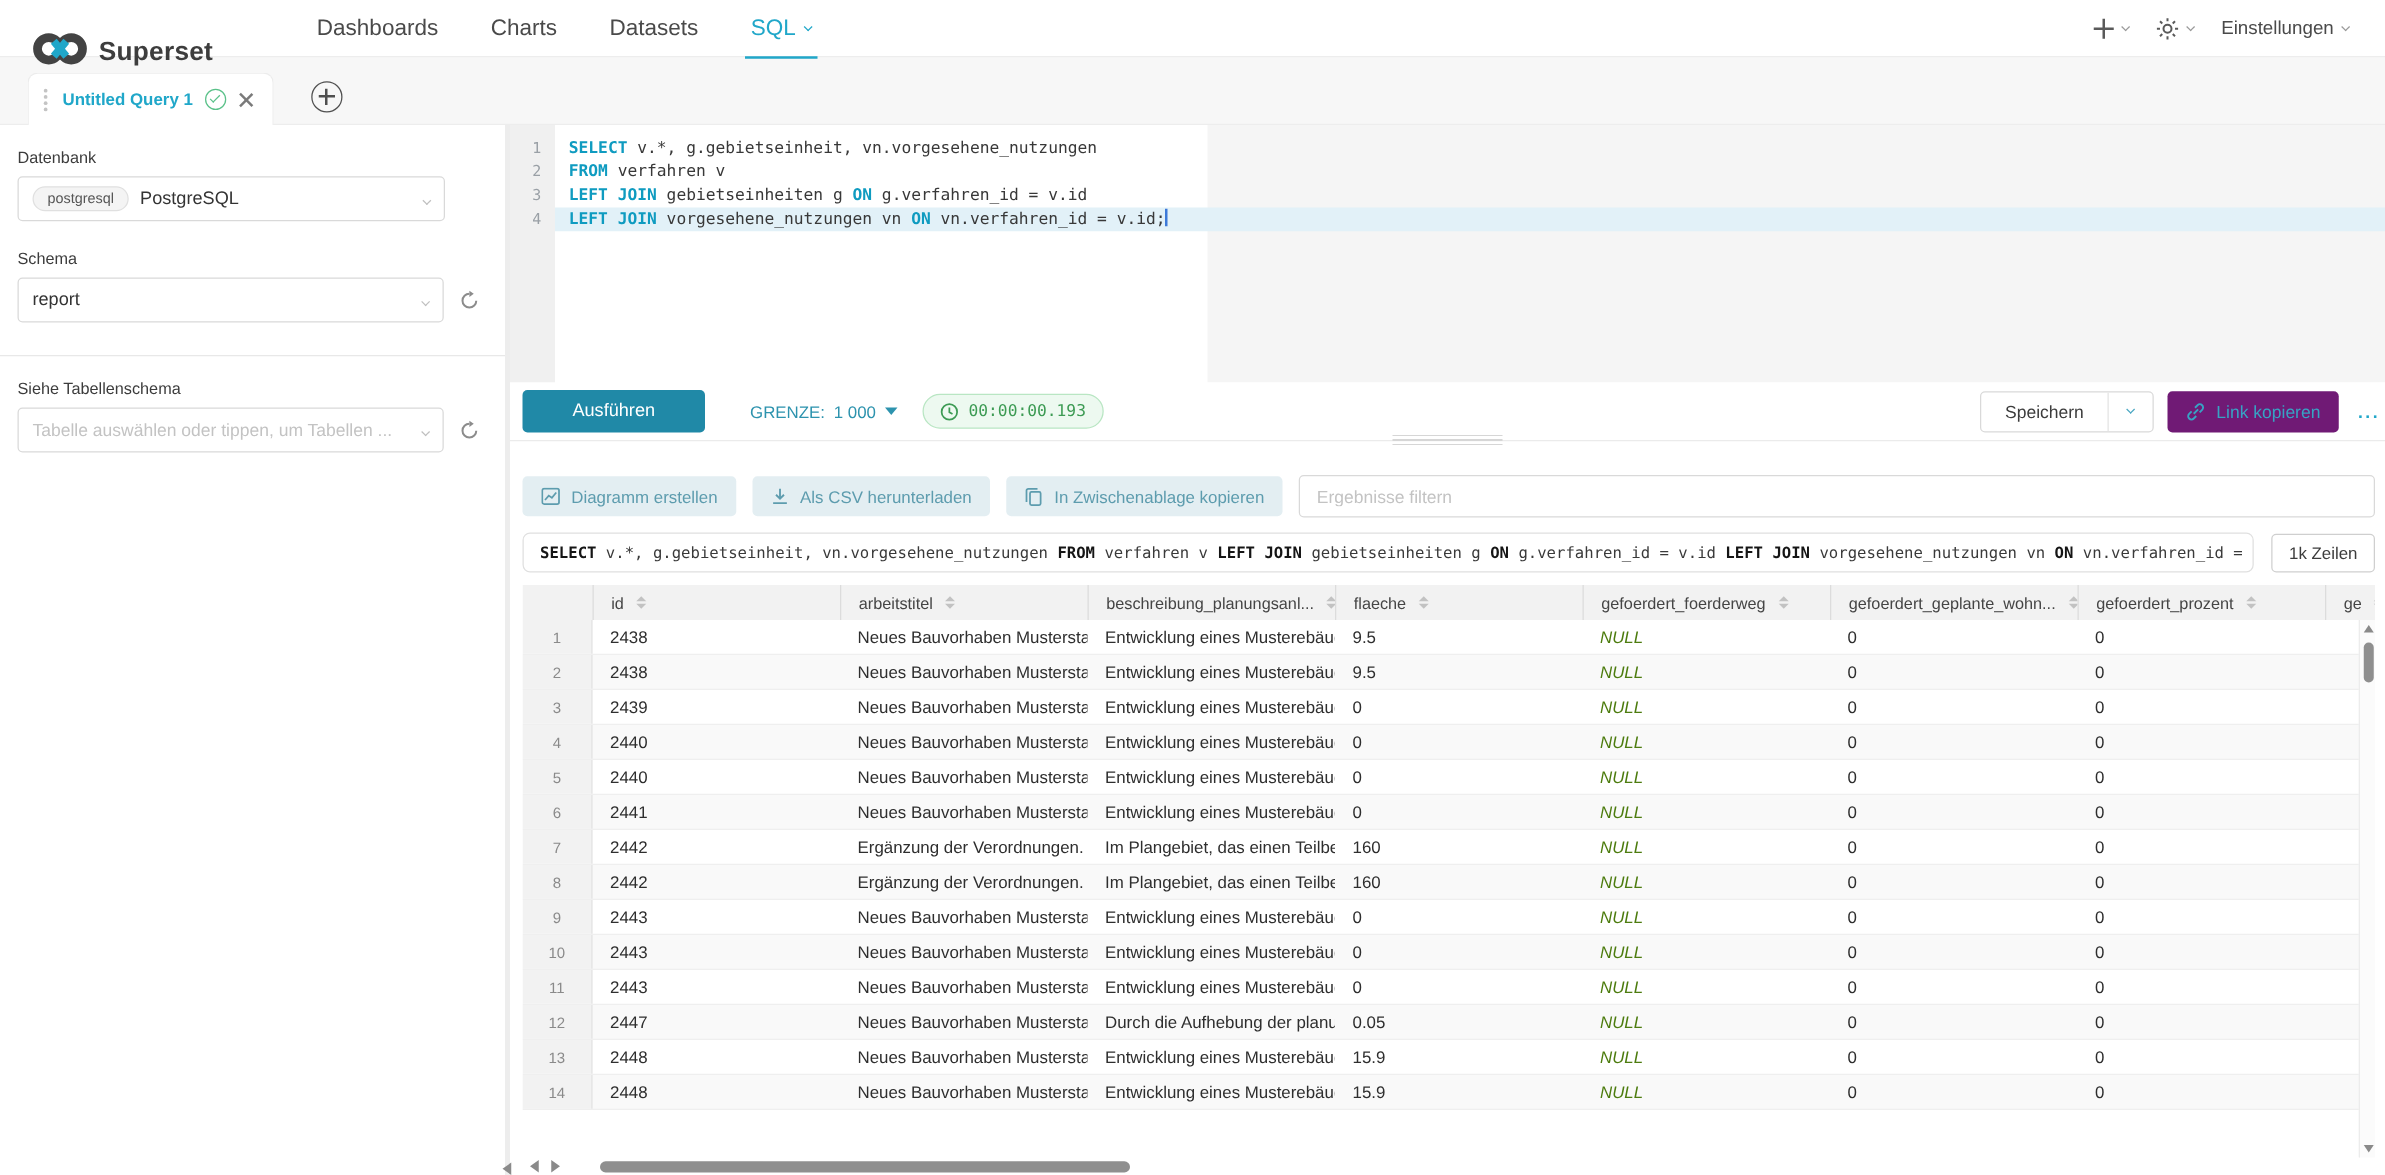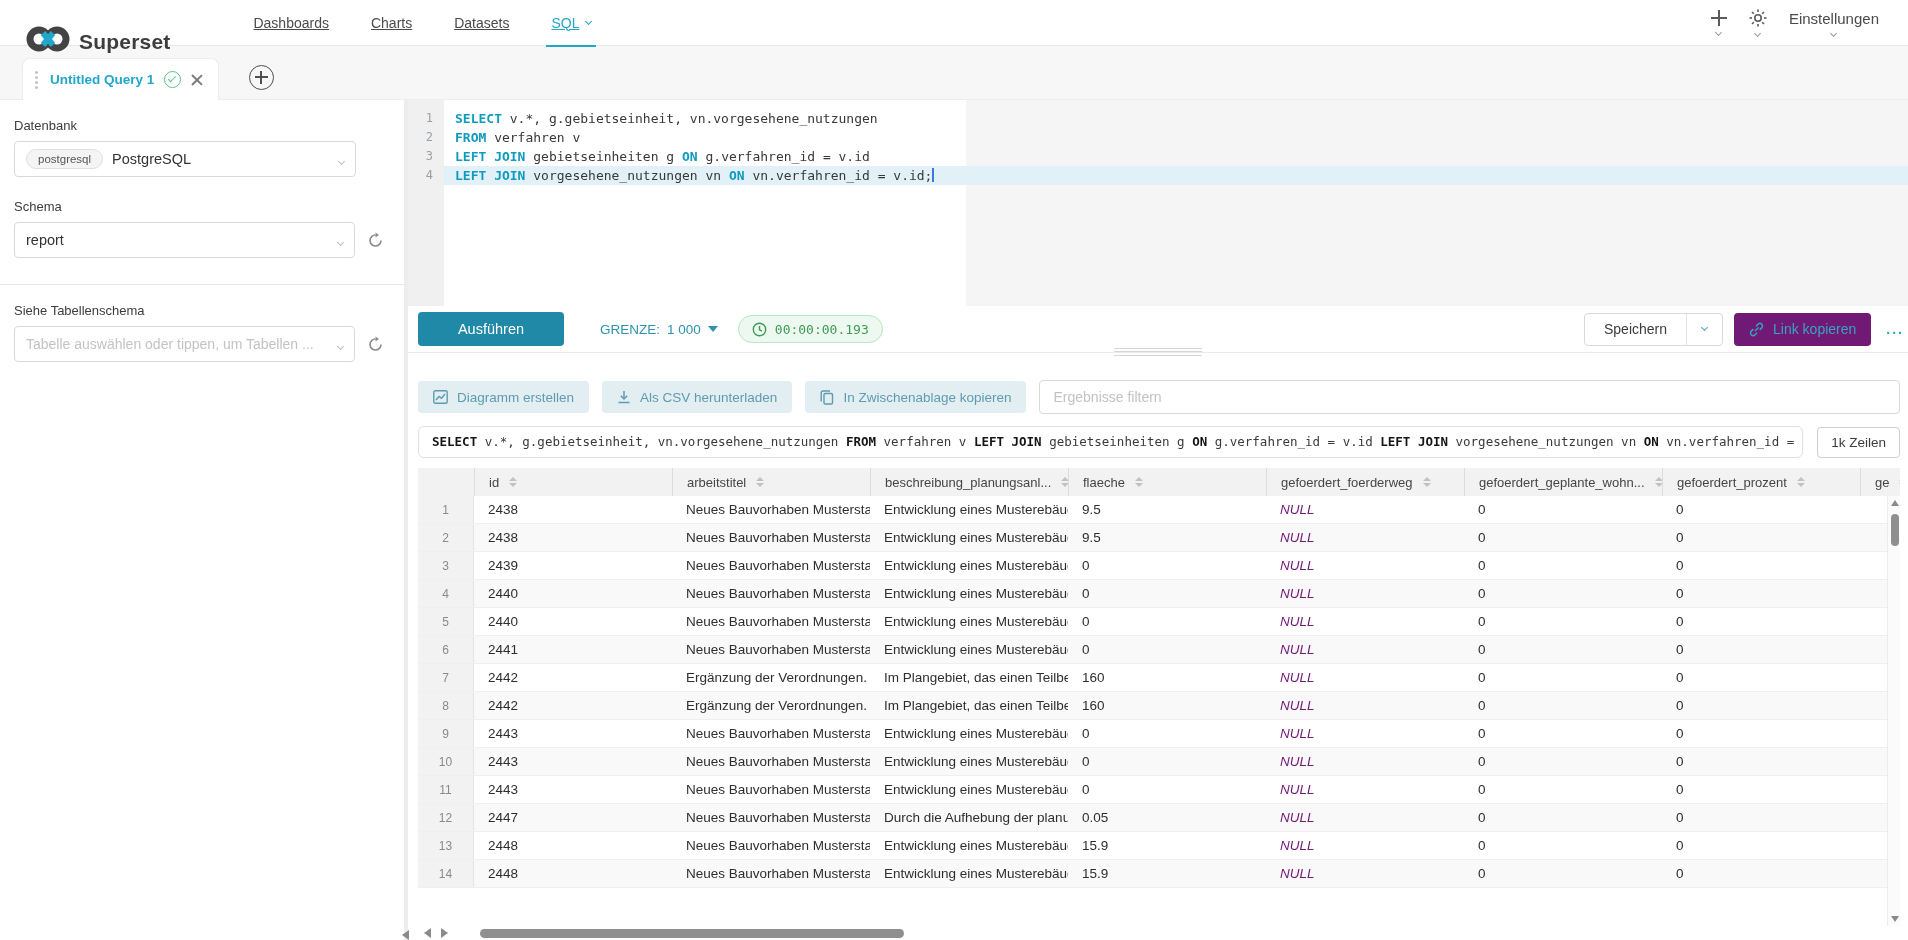--- a/index.html
+++ b/index.html
@@ -4,25 +4,25 @@
 <style>
   html,body{margin:0;padding:0;background:#fff;font-family:"Liberation Sans",sans-serif;color:#333;}
   body{width:1908px;height:940px;overflow:hidden;position:relative;}
   *{box-sizing:border-box;}
 
   
   .topnav{height:46px;display:flex;align-items:center;border-bottom:1px solid #e8e8e8;padding:0 22px 0 26px;background:#fff;}
   .logo{display:flex;align-items:flex-end;gap:9px;margin-right:62px;margin-top:32px;}
   .logo-text{font-size:21px;font-weight:bold;color:#3d3d3d;letter-spacing:.2px;}
   .nav-items{display:flex;height:46px;}
-  .nav-item{display:flex;align-items:center;gap:7px;padding:0 21px;font-size:14px;color:#4a4a4a;position:relative;cursor:pointer;text-decoration:underline;}
+  .nav-item{display:flex;align-items:center;gap:7px;padding:0 21px;font-size:18px;color:#4a4a4a;position:relative;cursor:pointer;}
   .nav-item.active{color:#20a7c9;}
   .nav-item.active::after{content:"";position:absolute;left:16px;right:16px;bottom:-1px;height:2px;background:#20a7c9;}
   .nav-right{margin-left:auto;display:flex;align-items:center;gap:8px;color:#5a5a5a;}
-  .nav-right .grp{display:flex;align-items:center;gap:7px;padding:0 7px;flex-direction:column;}
+  .nav-right .grp{display:flex;align-items:center;gap:7px;padding:0 7px;}
   .chev{display:inline-block;width:7px;height:7px;border-right:1.5px solid currentColor;border-bottom:1.5px solid currentColor;transform:rotate(45deg);margin-top:-3px;}
   .chev.sm{width:5px;height:5px;}
   .chev.gray{color:#9a9a9a;}
   .plus-ic{position:relative;width:16px;height:16px;}
   .plus-ic::before,.plus-ic::after{content:"";position:absolute;background:#5a5a5a;}
   .plus-ic::before{left:7px;top:0;width:2px;height:16px;}
   .plus-ic::after{top:7px;left:0;height:2px;width:16px;}
   .settings-label{font-size:15px;color:#4a4a4a;}
 
   
@@ -104,21 +104,21 @@
   .rt-head{display:flex;height:28px;background:#f2f2f2;}
   .rt-hc{display:flex;align-items:center;padding:0 8px 0 14px;color:#454545;border-left:1px solid #dcdcdc;white-space:nowrap;overflow:hidden;flex:none;font-size:13px;}
   .rt-hc.first{border-left:none;width:56px;}
   .sorts{display:inline-flex;flex-direction:column;gap:2px;margin-left:10px;}
   .tri-u{width:0;height:0;border-left:4px solid transparent;border-right:4px solid transparent;border-bottom:4.5px solid #c2c2c2;}
   .tri-d{width:0;height:0;border-left:4px solid transparent;border-right:4px solid transparent;border-top:4.5px solid #c2c2c2;}
   .rt-row{display:flex;height:28px;border-bottom:1px solid #efefef;background:#fff;}
   .rt-row.alt{background:#f9f9f9;}
   .rt-num{width:56px;flex:none;background:#f2f2f2;color:#8a8a8a;display:flex;align-items:center;justify-content:center;font-size:12px;border-right:1px solid #e4e4e4;}
   .rt-c{padding:0 10px 0 14px;line-height:27px;white-space:nowrap;overflow:hidden;color:#2e2e2e;flex:none;}
-  .rt-c .nullv{font-style:italic;color:#701a75;}
+  .rt-c .nullv{font-style:italic;color:#4d7c0f;}
 
   
   .vsb{position:absolute;top:28px;right:0;bottom:14px;width:13px;background:#fbfbfb;border-left:1px solid #ececec;}
   .vsb .thumb{position:absolute;top:18px;left:2.5px;width:8px;height:32px;background:#8f8f8f;border-radius:4px;}
   .vsb .up{position:absolute;top:4px;left:2.5px;width:0;height:0;border-left:4px solid transparent;border-right:4px solid transparent;border-bottom:6px solid #8a8a8a;}
   .vsb .dn{position:absolute;bottom:4px;left:2.5px;width:0;height:0;border-left:4px solid transparent;border-right:4px solid transparent;border-top:6px solid #8a8a8a;}
   .hsb{position:absolute;left:0;right:13px;bottom:0;height:14px;display:flex;align-items:center;gap:10px;padding-left:6px;}
   .h-left{width:0;height:0;border-top:5px solid transparent;border-bottom:5px solid transparent;border-right:7px solid #8a8a8a;}
   .h-right{width:0;height:0;border-top:5px solid transparent;border-bottom:5px solid transparent;border-left:7px solid #8a8a8a;}
   .h-track{position:relative;flex:1;height:10px;}

